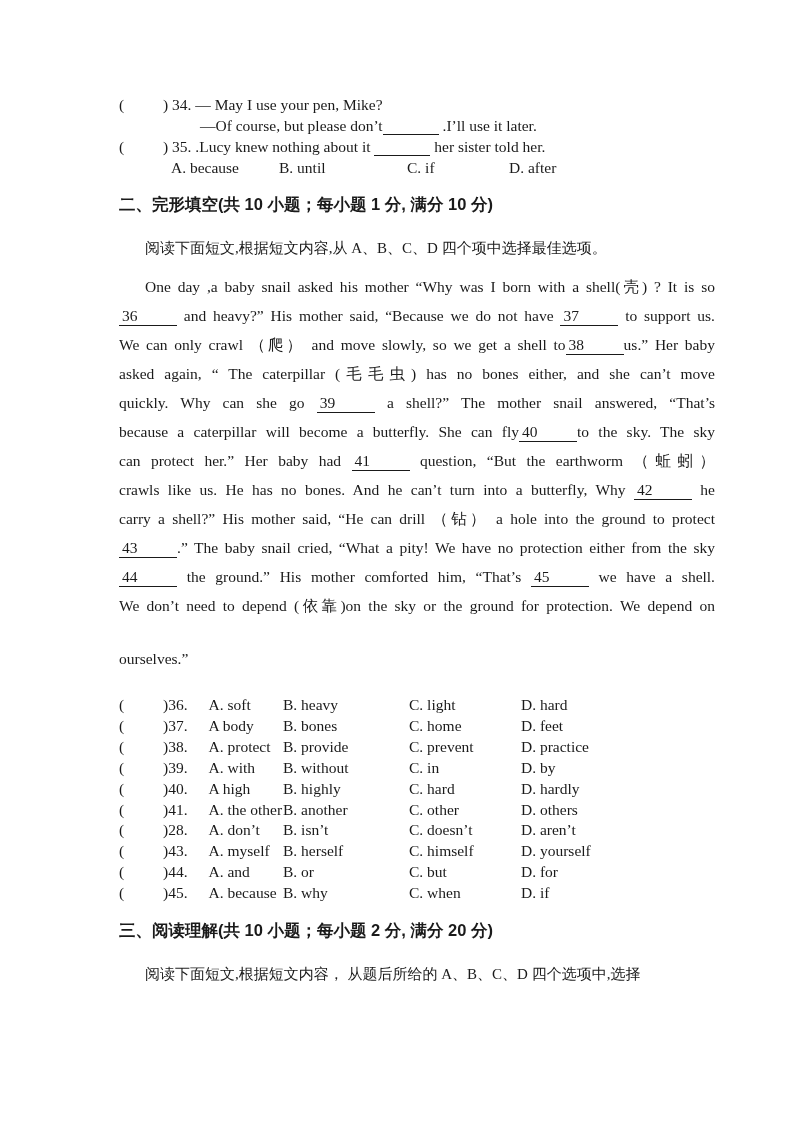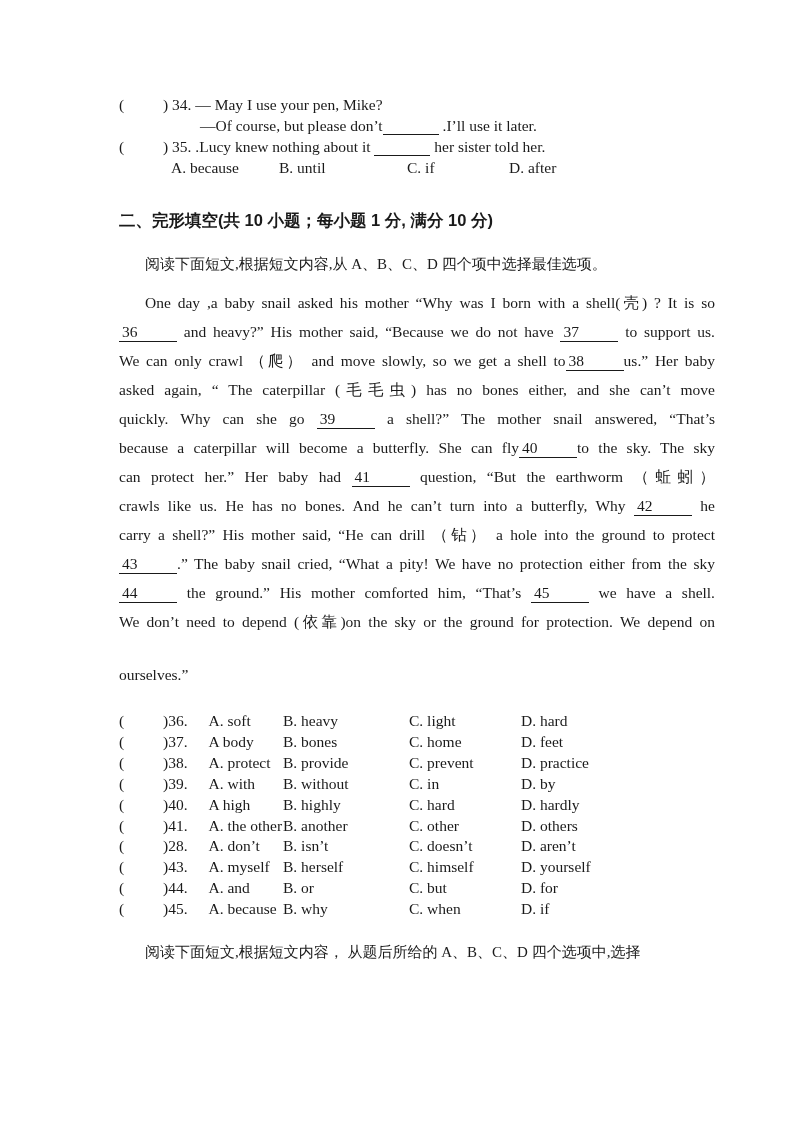--- a/index.html
+++ b/index.html
@@ -28,21 +28,21 @@
     line-height: 21px;
   }
   .opts-4col {
     display: grid;
     grid-template-columns: 108px 128px 102px auto;
     padding-left: 52px;
     line-height: 21px;
   }
   
   .sec-header {
-    margin-top: 30px;
+    margin-top: 14px;
     font-family: "Liberation Sans", "DejaVu Sans", sans-serif;
     font-weight: 700;
     font-size: 16.5px;
     line-height: 24px;
   }
   .instruction {
     margin-top: 22px;
     padding-left: 26px;
     font-size: 15px;
     line-height: 20px;
@@ -187,15 +187,16 @@
     </div>
     <div class="optrow">
       <span>(</span>
       <span><span class="qnum">)45.</span><span>A. because</span></span>
       <span>B. why</span>
       <span>C. when</span>
       <span>D. if</span>
     </div>
   </div>
 
+  <div class="sec-header">三、阅读理解(共 10 小题；每小题 2 分, 满分 20 分)</div>
   <div class="instruction">阅读下面短文,根据短文内容， 从题后所给的 A、B、C、D 四个选项中,选择</div>
 
 </div>
 
 </body></html>

